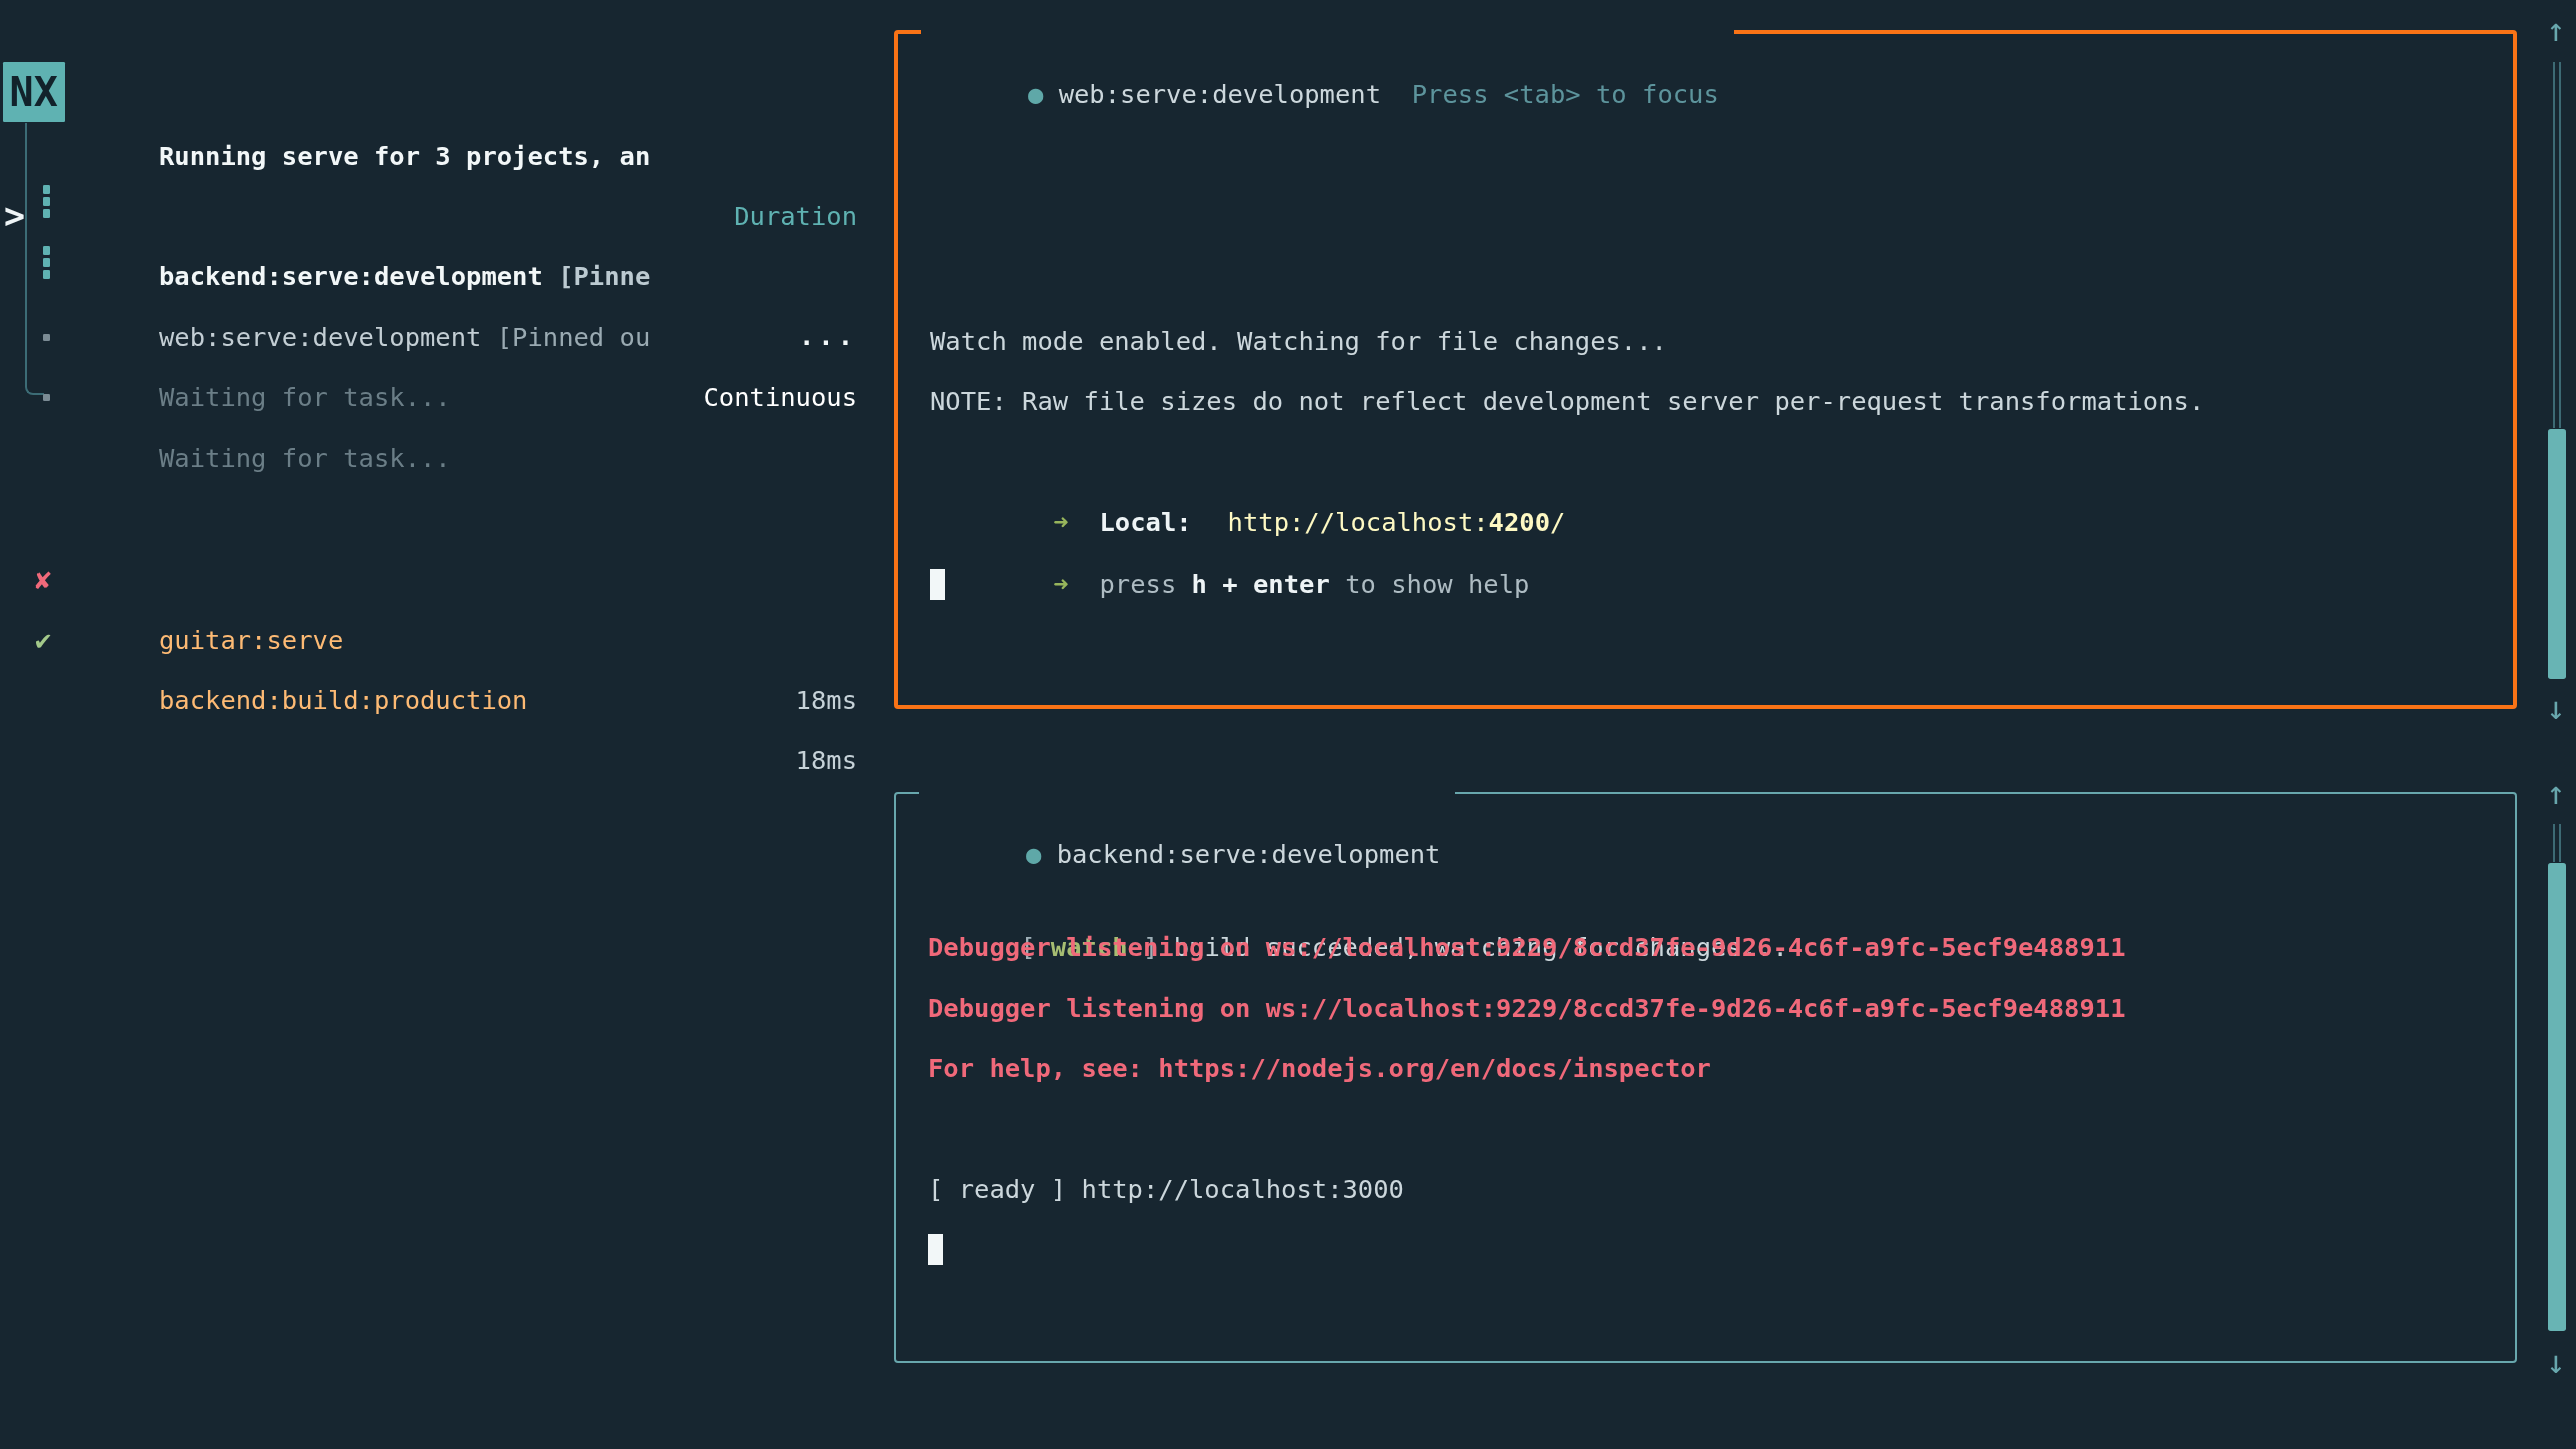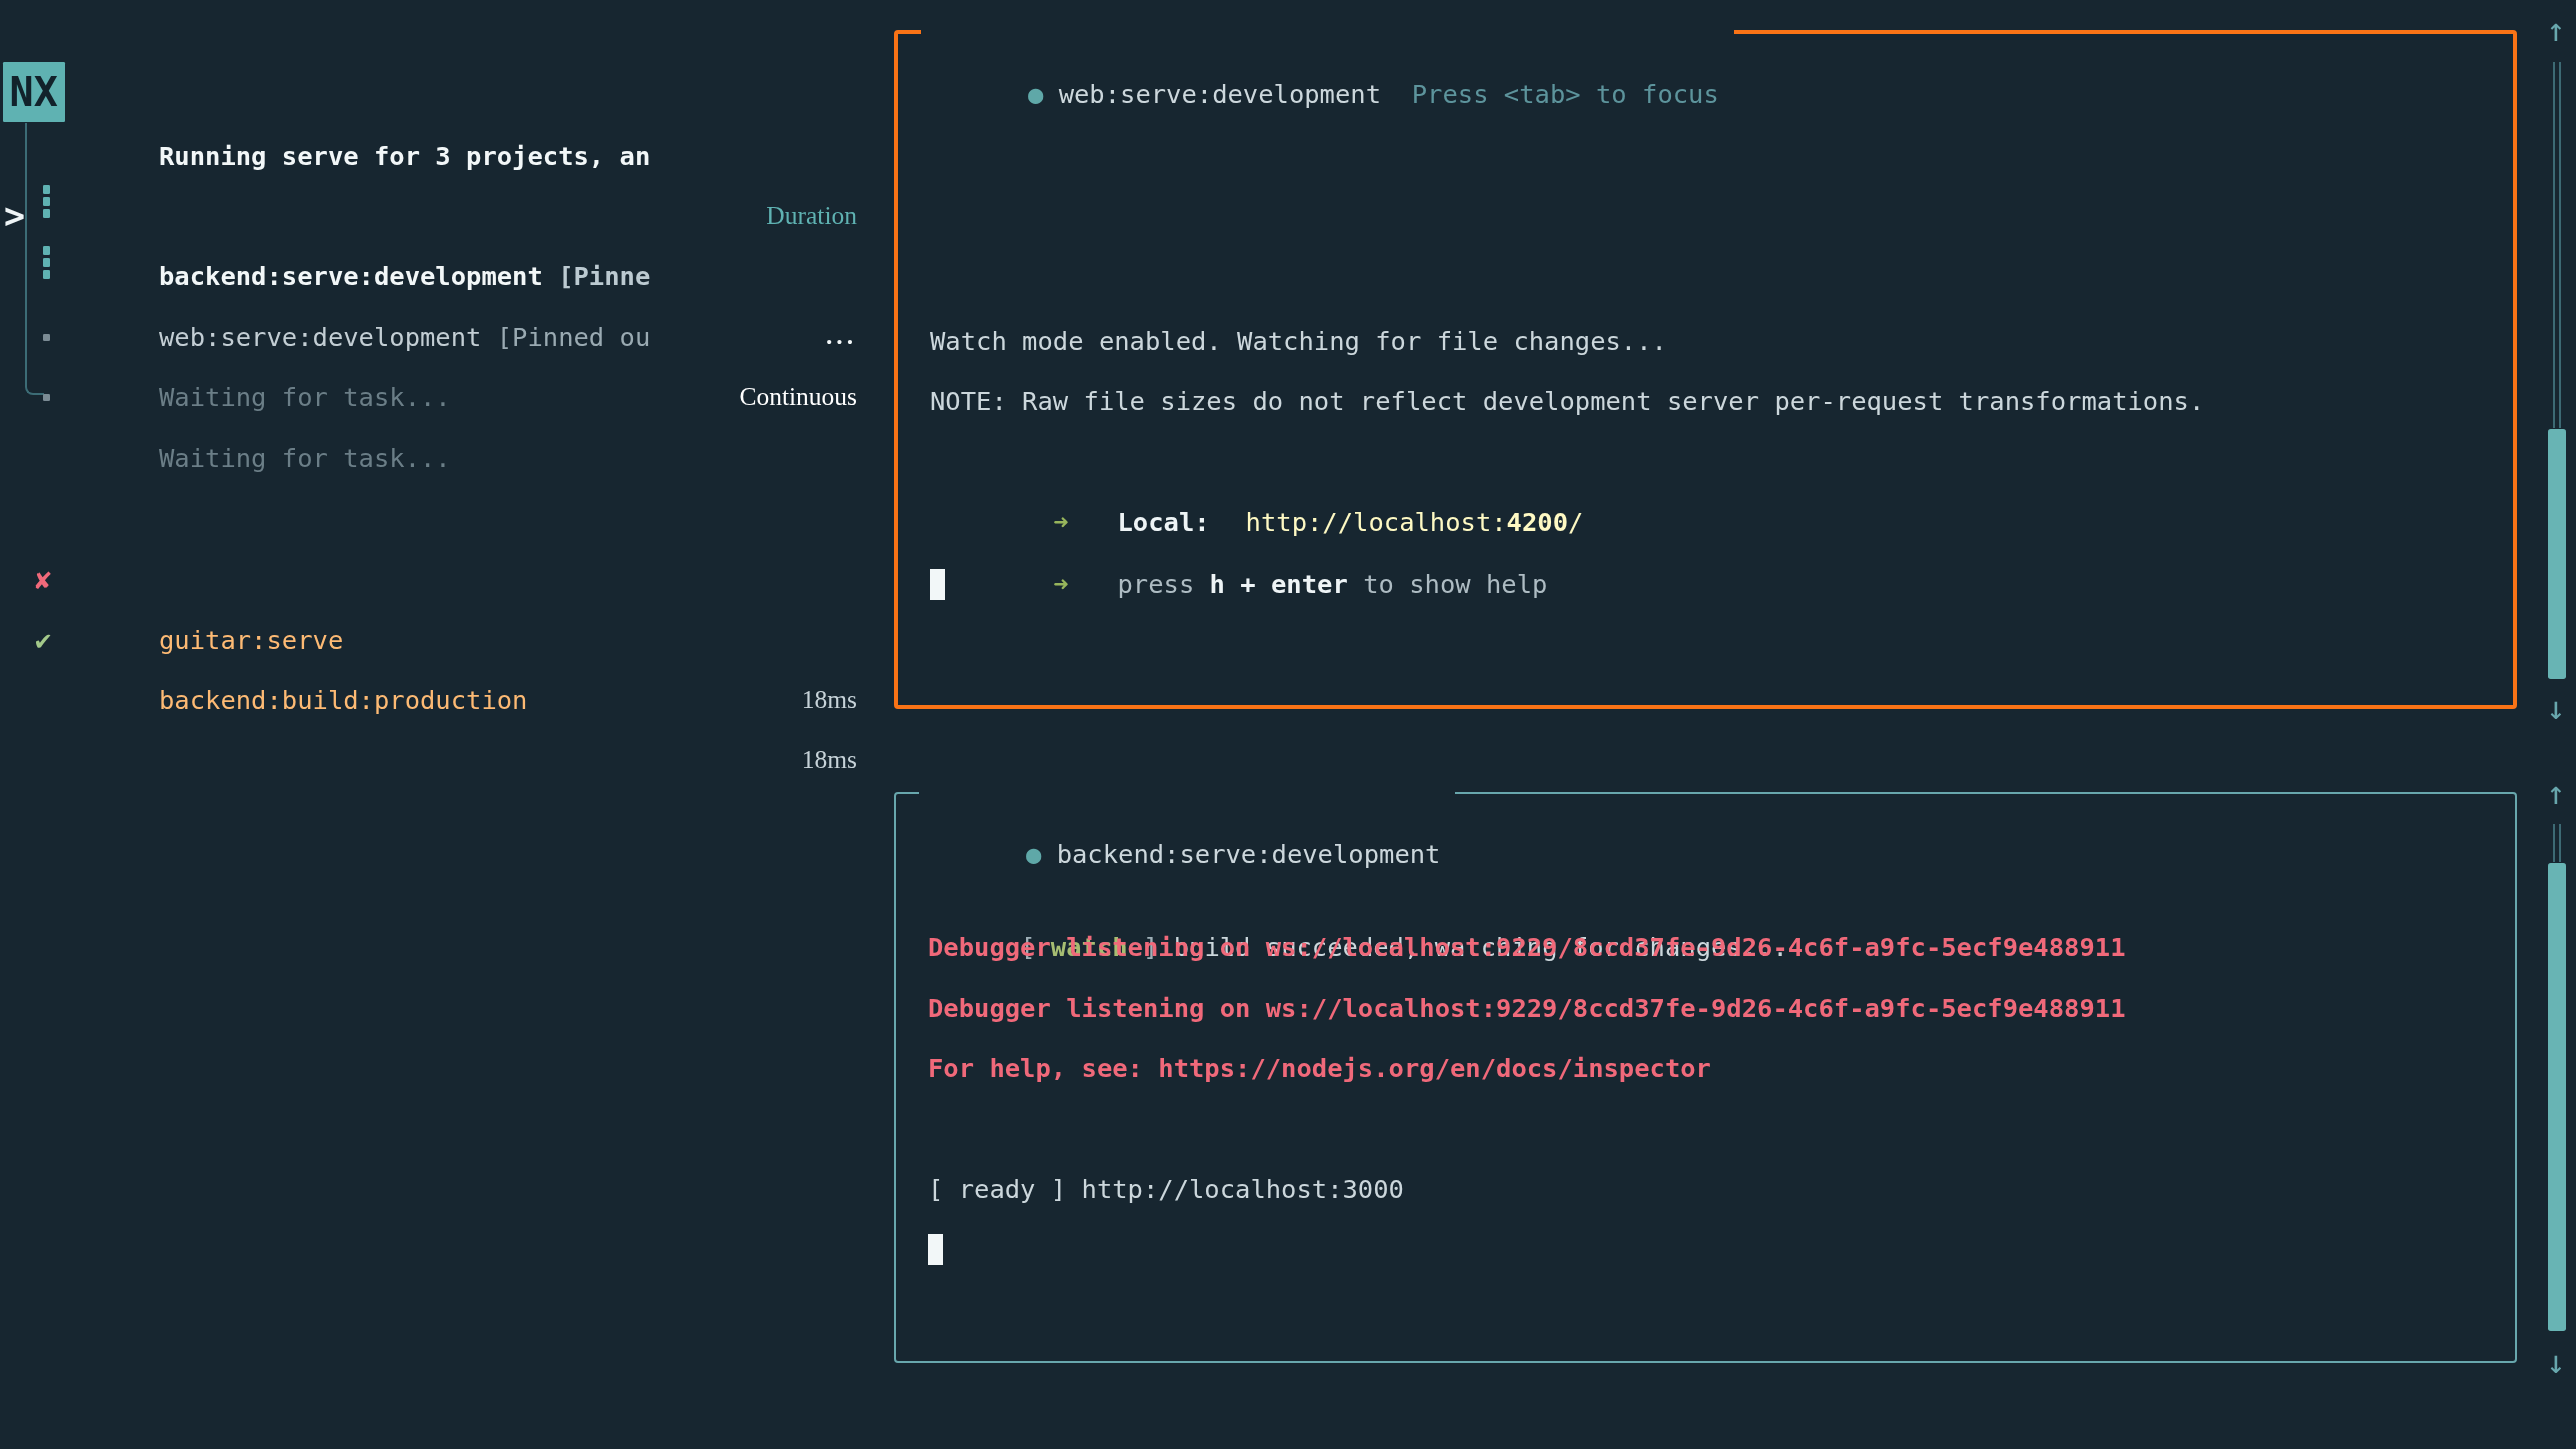--- a/index.html
+++ b/index.html
@@ -7,21 +7,21 @@
        font-family:"DejaVu Sans Mono","DejaVu Sans",monospace;font-size:25.5px;color:#c9d5da;}
   .line{position:absolute;height:60px;line-height:60px;white-space:pre;}
 
   
   .nx-logo{position:absolute;left:2.7px;top:62px;width:62px;height:60px;background:#5fb2b2;
            color:#12222b;font-weight:bold;font-size:40px;text-align:center;line-height:60px;border-radius:1.3px;}
   .tree-line{position:absolute;left:25px;top:123px;width:17.4px;height:270px;
              border-left:2px solid #3c6c76;border-bottom:2px solid #3c6c76;border-bottom-left-radius:8px;}
   .srow{position:absolute;left:0;width:894px;height:60px;line-height:60px;white-space:pre;}
   .srow .name{position:absolute;left:111px;margin-left:48px;}
-  .srow .right{position:absolute;right:37px;font-family:Liberation Serif, serif;}
+  .srow .right{position:absolute;right:37px;}
   .hdr-title{color:#f2f7f8;font-weight:bold;}
   .duration{color:#5fb2b2;}
   .caret{position:absolute;left:4px;top:186px;height:60px;line-height:60px;font-size:35px;
          font-weight:bold;color:#eef4f6;}
   .spinner{position:absolute;left:43px;display:flex;flex-direction:column;gap:3.4px;}
   .spinner i{width:7.4px;height:8.7px;background:#5fb2b2;border-radius:1.3px;}
   .wait-dot{position:absolute;left:43px;width:6.7px;height:6.7px;background:#7b8b94;border-radius:1.3px;}
   .task-sel .name{color:#f2f7f8;font-weight:bold;}
   .task-sel .sfx{color:#bccad1;}
   .task-sel .right{color:#f2f7f8;font-weight:bold;letter-spacing:4px;}
@@ -41,21 +41,21 @@
   .panel-top{top:30px;height:679px;border:4px solid #f97316;}
   .panel-bottom{top:792px;height:571px;border:2px solid #68a7ad;}
   .panel-title{position:absolute;top:-30px;left:23px;height:60px;line-height:60px;
                background:#172630;padding:0 14.8px;white-space:pre;}
   .p-bullet{color:#5fa8a8;}
   .p-title{color:#ccd7dc;}
   .p-hint{color:#5d949c;}
   .pline{left:32px;right:10.7px;color:#ccd7dc;}
   .arrow-green{color:#97b55c;margin-left:31px;}
   .seg-bold{color:#eef4f6;font-weight:bold;}
-  .lbl-local{margin-left:49px;}
+  .lbl-local{margin-left:31px;}
   .url{color:#fef9c3;margin-left:36px;}
   .url-port{font-weight:bold;}
   .seg-dim{color:#aebcc3;}
   .err{color:#f0697a;font-weight:bold;}
   .tag-green{color:#a6bd72;font-weight:bold;}
   .brk{color:#9fb0b8;}
   .cursor{position:absolute;left:32px;width:15.4px;height:31px;background:#f2f7f8;}
 
   
   .scroll-arrow{position:absolute;left:2540px;width:32px;height:60px;line-height:60px;

